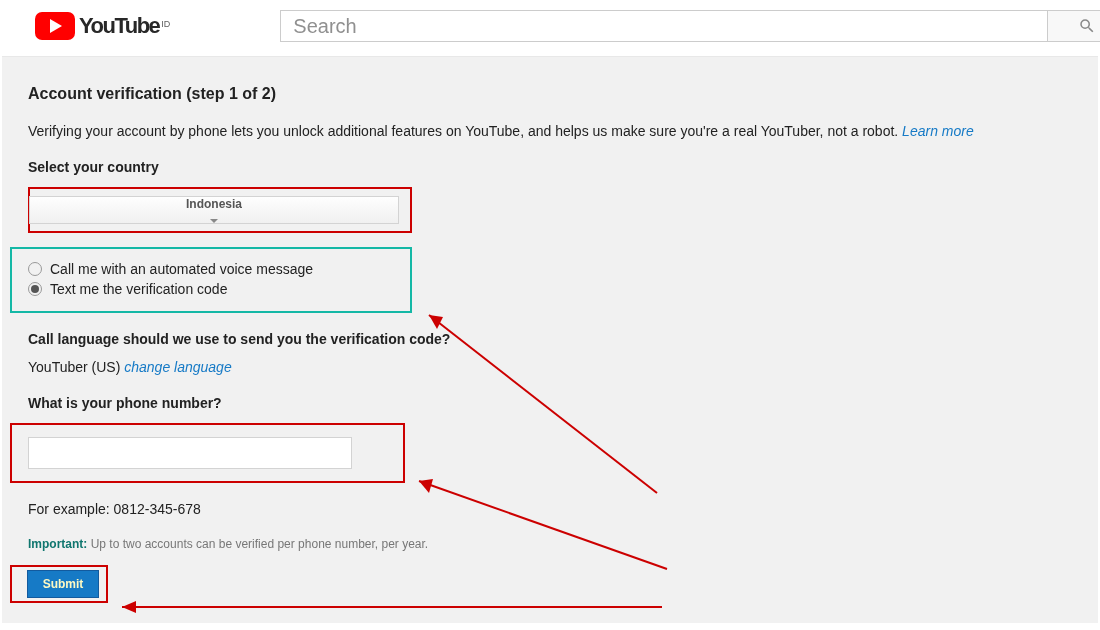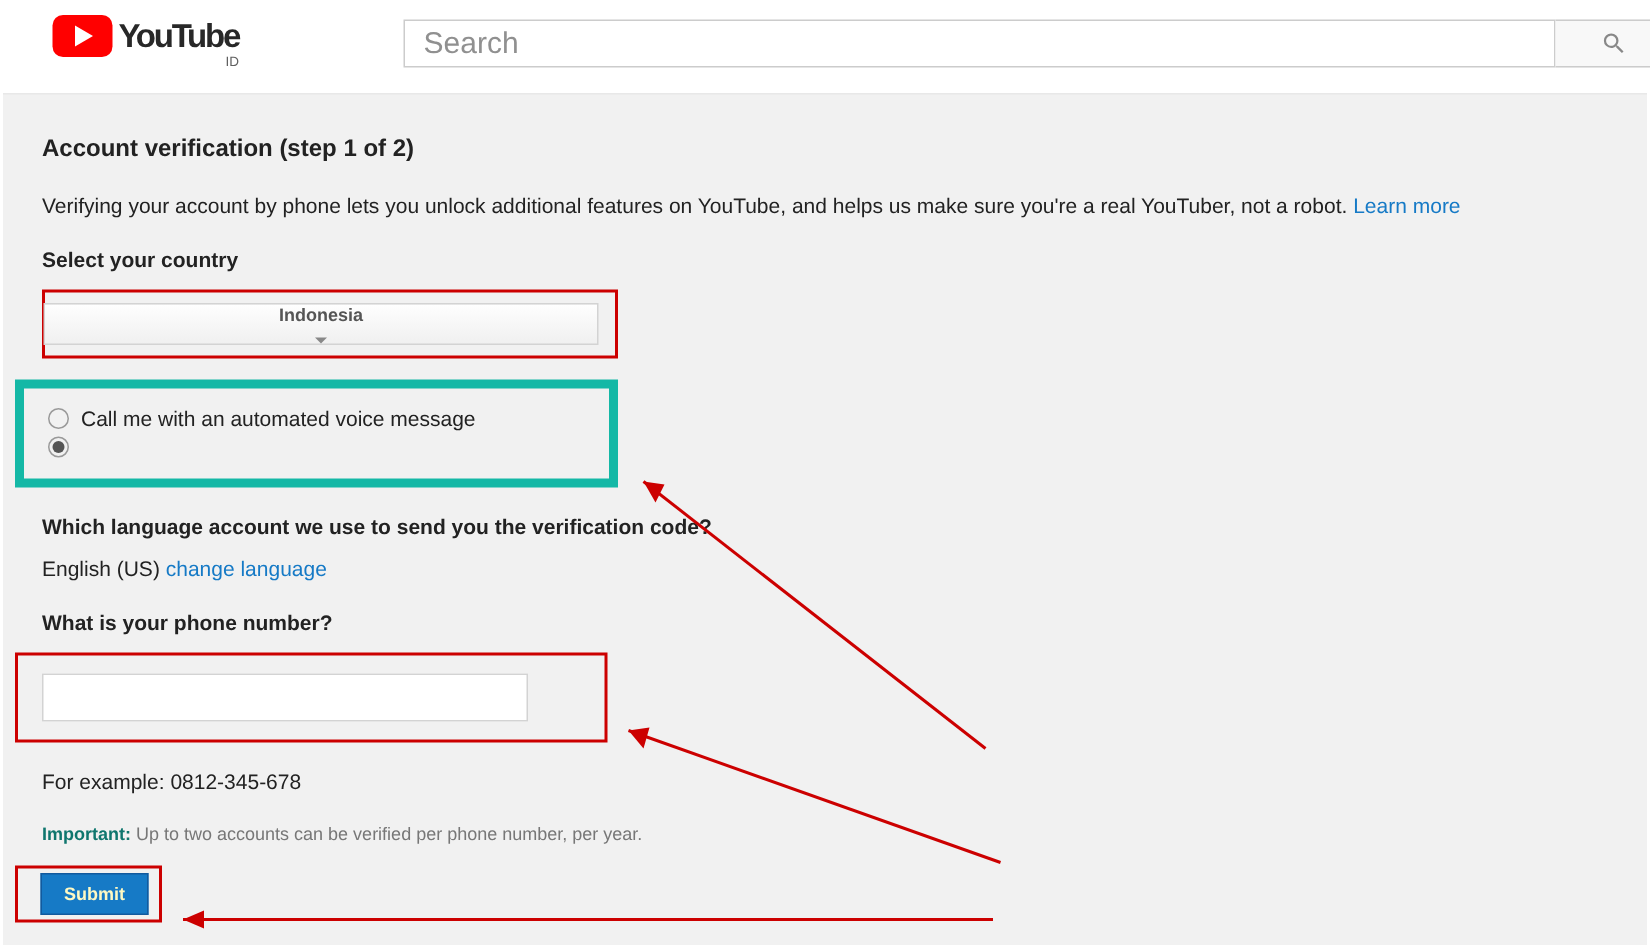--- a/index.html
+++ b/index.html
@@ -1,43 +1,43 @@
 <!DOCTYPE html>
 <html><head>
 <meta charset="utf-8">
 <style>
   * { box-sizing: border-box; margin: 0; padding: 0; }
   body { font-family: Arial, Helvetica, sans-serif; font-size: 13px; color: #222; background: #fff; width: 1100px; }
   
   
   .header { display: flex; align-items: center; padding: 10px 15px 14px 35px; background: #fff; }
-  .logo-wrap { display: flex; align-items: flex-end; flex-direction: column; }
+  .logo-wrap { display: flex; align-items: center; }
   .logo { display: flex; align-items: center; cursor: pointer; }
   .logo-icon { width: 40px; height: 28px; background: #ff0000; border-radius: 7px; display: flex; align-items: center; justify-content: center; margin-right: 4px; }
   .logo-triangle { width: 0; height: 0; border-top: 7px solid transparent; border-bottom: 7px solid transparent; border-left: 12px solid #fff; margin-left: 2px; }
   .logo-text { font-size: 22px; font-weight: 700; letter-spacing: -1.5px; color: #282828; }
   .logo-sup { font-size: 9px; color: #606060; vertical-align: top; margin-left: 2px; position: relative; top: -2px; }
   .search-wrap { display: flex; margin-left: 110px; }
   .search-input { width: 768px; height: 32px; border: 1px solid #ccc; padding: 0 12px; font-size: 20px; color: #701a75; outline: none; }
   .search-input::placeholder { color: #909090; }
   .search-btn { width: 78px; height: 32px; border: 1px solid #ccc; border-left: none; background: #f8f8f8; display: flex; align-items: center; justify-content: center; cursor: pointer; }
   .search-btn svg { width: 18px; height: 18px; fill: #888; }
 
   
   .main { background: #f1f1f1; padding: 28px 26px 20px 26px; margin: 0 2px; border-top: 1px solid #e8e8e8; position: relative; min-height: 560px; }
   .title { font-size: 16px; font-weight: 700; margin-bottom: 20px; }
   .desc { font-size: 14px; margin-bottom: 20px; }
-  .link { color: #167ac6; cursor: pointer; }
+  .link { color: #167ac6; cursor: pointer; font-style: italic; }
   .label { font-size: 14px; font-weight: 700; margin-bottom: 12px; }
   
   .country-box { border: 2px solid #cc0000; padding: 7px 0 7px 0; width: 384px; margin-bottom: 14px; }
   .country-select { width: 370px; height: 28px; border: 1px solid #d3d3d3; background: linear-gradient(#fefefe,#f0f0f0); padding: 0 10px; font-size: 12px; font-weight: 700; color: #555; display: flex; align-items: center; justify-content: space-between; cursor: pointer; margin-left: -1px; flex-direction: column; }
   .country-select .caret { width: 0; height: 0; border-left: 4px solid transparent; border-right: 4px solid transparent; border-top: 4px solid #888; }
 
-  .radio-box { border: 6px solid #14b8a6; padding: 8px 0 10px 0; width: 402px; margin-left: -18px; margin-bottom: 18px; }
+  .radio-box { border: 2px solid #14b8a6; padding: 8px 0 10px 0; width: 402px; margin-left: -18px; margin-bottom: 18px; }
   .radio-row { display: flex; align-items: center; margin: 4px 0 4px 16px; font-size: 14px; }
   .radio { width: 14px; height: 14px; border: 1px solid #999; border-radius: 50%; margin-right: 8px; display: flex; align-items: center; justify-content: center; }
   .radio.checked::after { content: ""; width: 8px; height: 8px; background: #555; border-radius: 50%; }
 
   .lang-row { font-size: 14px; margin-bottom: 20px; }
   
   .phone-box { border: 2px solid #cc0000; padding: 12px 0 12px 0; width: 395px; margin-left: -18px; margin-bottom: 18px; }
   .phone-input { width: 324px; height: 32px; border: 1px solid #d3d3d3; background: #fff; margin-left: 16px; padding: 0 6px; font-size: 13px; }
 
   .example { font-size: 14px; margin-bottom: 20px; }
@@ -89,26 +89,27 @@
     </div>
   </div>
 
   <div class="radio-box">
     <div class="radio-row">
       <span class="radio"></span>
       <span>Call me with an automated voice message</span>
     </div>
     <div class="radio-row">
       <span class="radio checked"></span>
+      <span>Text me the verification code</span>
     </div>
   </div>
 
-  <div class="label">Which language account we use to send you the verification code?</div>
+  <div class="label">Call language should we use to send you the verification code?</div>
   <div class="lang-row">
-    <span>English (US) </span><span class="link">change language</span>
+    <span>YouTuber (US) </span><span class="link">change language</span>
   </div>
 
   <div class="label">What is your phone number?</div>
   <div class="phone-box">
     <input class="phone-input" style="">
   </div>
 
   <div class="example">For example: 0812-345-678</div>
   <div class="note">
     <b>Important:</b><span> Up to two accounts can be verified per phone number, per year.</span>

